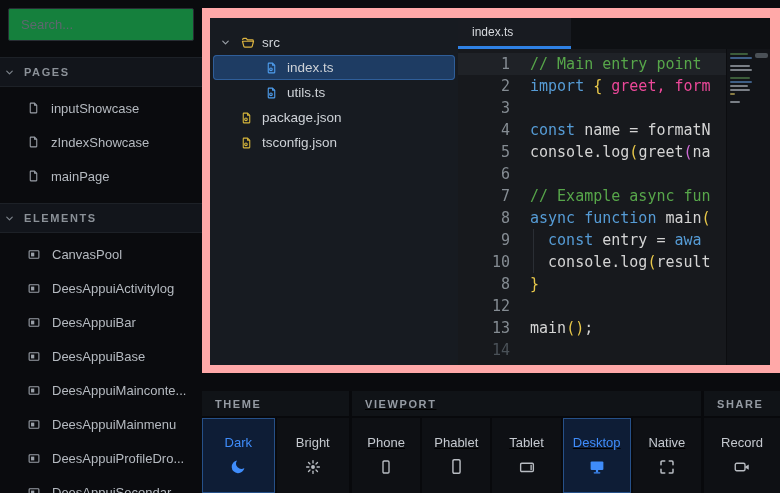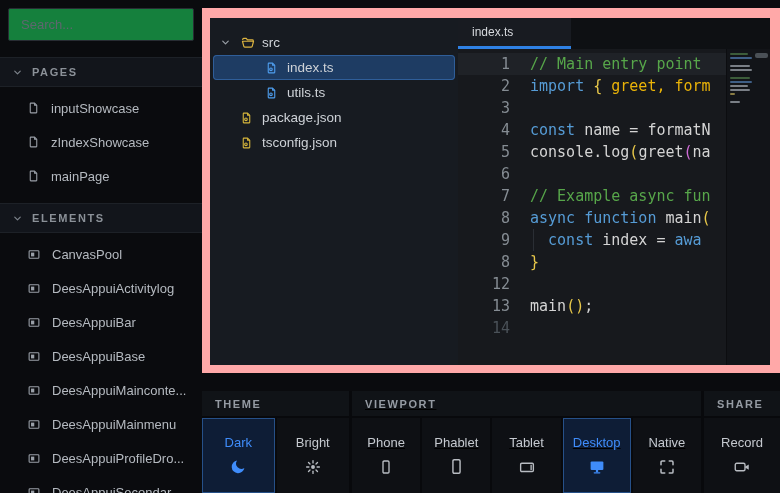--- a/index.html
+++ b/index.html
@@ -12,21 +12,21 @@
   .sidebar{position:absolute;left:0;top:0;width:202px;height:493px;background:#0a0b0e;}
   .search-wrap{padding:8px 8px 6px 8px;}
   .search{
     width:100%;box-sizing:border-box;height:33px;background:#15803d;
     border:1px solid #282c33;border-radius:2px;color:#c8ccd2;
     padding:0 12px;font-size:13px;outline:none;font-family:"Liberation Sans",sans-serif;
   }
   .search::placeholder{color:#5f666f;}
   .side-section{margin-top:10px;}
   .sec-header{
-    height:28px;display:flex;align-items:center;gap:9px;padding:0 12px;
+    height:28px;display:flex;align-items:center;gap:9px;padding:0 4px;
     background:#12151b;border-top:1px solid #1d2127;border-bottom:1px solid #1d2127;
     color:#8b9198;cursor:pointer;
   }
   .sec-label{font-size:11px;letter-spacing:1.6px;font-weight:700;}
   .chev{display:flex;align-items:center;color:#7d838b;}
   .sec-items{padding-top:4px;}
   .side-item{height:34px;display:flex;align-items:center;gap:11px;padding:0 10px 0 27px;color:#b5bac0;font-size:13px;cursor:pointer;}
   .s-icon{display:flex;align-items:center;}
   .s-label{white-space:nowrap;overflow:hidden;}
 
@@ -315,21 +315,21 @@
         </div>
         <div class="code">
           <div>
   <div class="line hl">
     <span class="num">1</span>
     <span class="txt"><span style="color: rgb(87, 166, 74);">// Main entry point</span></span>
   </div>
 
   <div class="line">
     <span class="num">2</span>
-    <span class="txt"><span style="color: rgb(86, 156, 214);">import </span><span style="color: rgb(232, 200, 74);">{</span><span style="color: #eab308;"> greet, form</span></span>
+    <span class="txt"><span style="color: rgb(86, 156, 214);">import </span><span style="color: rgb(232, 200, 74);">{</span><span style="color: #ec4899;"> greet, form</span></span>
   </div>
 
   <div class="line">
     <span class="num">3</span>
     <span class="txt"></span>
   </div>
 
   <div class="line">
     <span class="num">4</span>
     <span class="txt"><span style="color: rgb(86, 156, 214);">const </span><span style="color: rgb(212, 212, 212);">name = formatN</span></span>
@@ -350,23 +350,27 @@
     <span class="txt"><span style="color: rgb(87, 166, 74);">// Example async fun</span></span>
   </div>
 
   <div class="line">
     <span class="num">8</span>
     <span class="txt"><span style="color: rgb(86, 156, 214);">async function </span><span style="color: rgb(212, 212, 212);">main</span><span style="color: rgb(232, 200, 74);">(</span></span>
   </div>
 
   <div class="line g">
     <span class="num">9</span>
-    <span class="txt"><span style="color: rgb(212, 212, 212);">  </span><span style="color: rgb(86, 156, 214);">const </span><span style="color: rgb(212, 212, 212);">index = </span><span style="color: rgb(86, 156, 214);">awa</span></span>
-  </div>
-
+    <span class="txt"><span style="color: rgb(212, 212, 212);">  </span><span style="color: rgb(86, 156, 214);">const </span><span style="color: rgb(212, 212, 212);">entry = </span><span style="color: rgb(86, 156, 214);">awa</span></span>
+  </div>
+
+  <div class="line g">
+    <span class="num">10</span>
+    <span class="txt"><span style="color: rgb(212, 212, 212);">  console.log</span><span style="color: rgb(232, 200, 74);">(</span><span style="color: rgb(212, 212, 212);">result</span></span>
+  </div>
 
   <div class="line">
     <span class="num">8</span>
     <span class="txt"><span style="color: rgb(232, 200, 74);">}</span></span>
   </div>
 
   <div class="line">
     <span class="num">12</span>
     <span class="txt"></span>
   </div>

